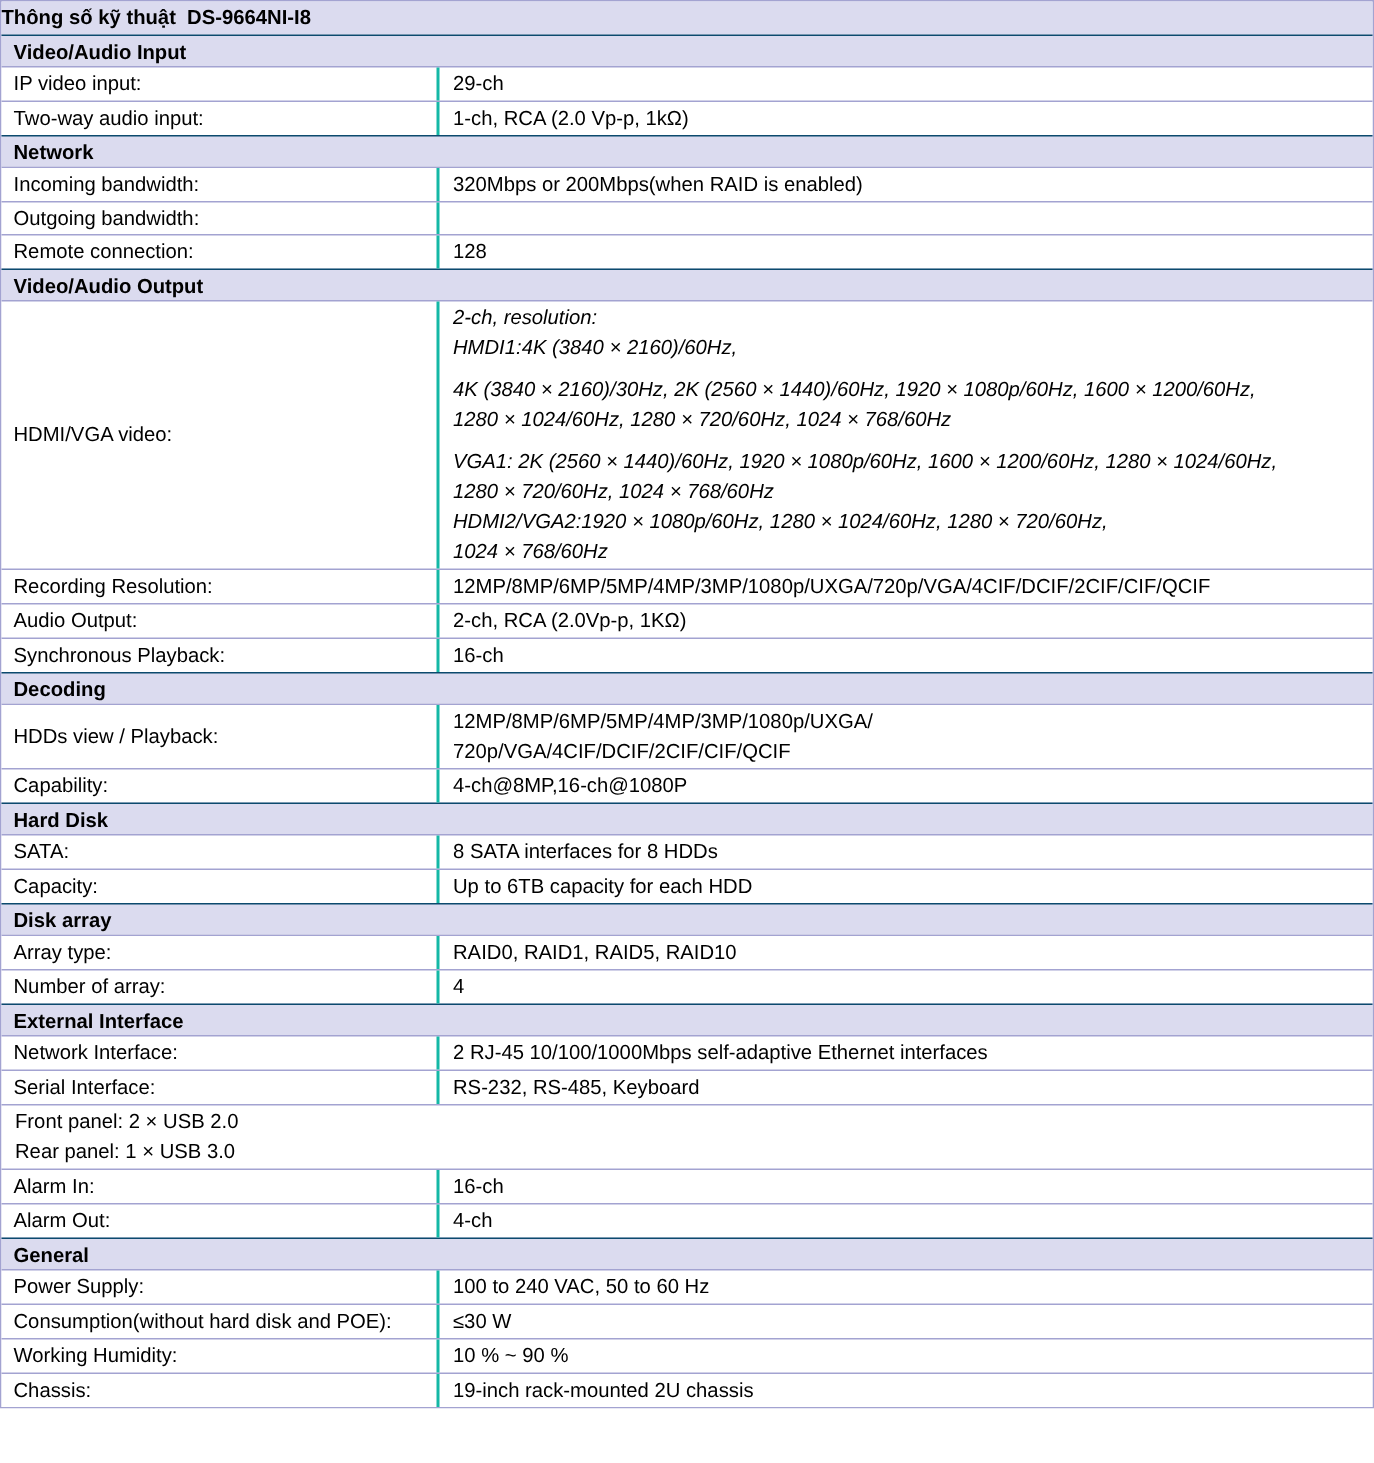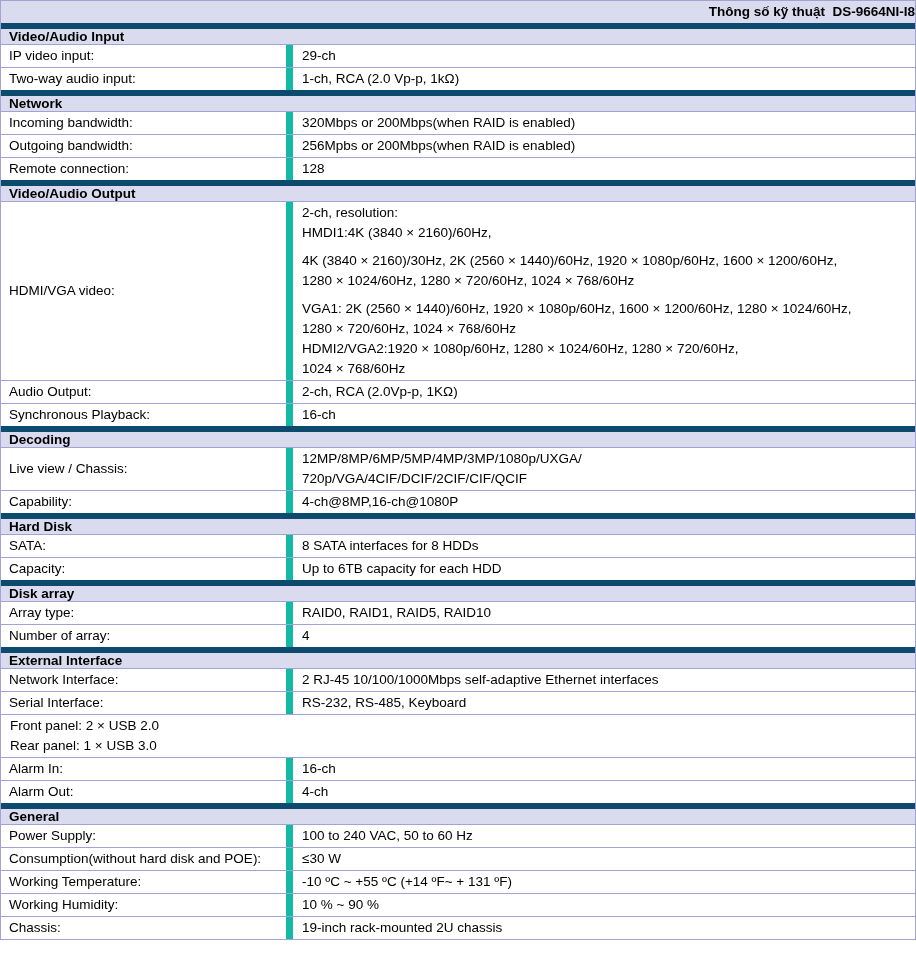--- a/index.html
+++ b/index.html
@@ -9,60 +9,61 @@
     font-size: 13.5px;
     color: #000000;
   }
   .page {
     width: 916px;
     border: 1px solid #a3a3d1;
   }
   .title-bar {
     background: #dbdbef;
     font-weight: bold;
-    text-align: right;
+    text-align: left;
     height: 22px;
     line-height: 22px;
     white-space: pre;
   }
   .section-row {
     background: #dbdbef;
     font-weight: bold;
     height: 21px;
     display: flex;
     align-items: center;
     padding: 0 8px;
-    border-top: 6px solid #0c4a6e;
+    border-top: 1px solid #0c4a6e;
   }
   .spec-row {
     display: grid;
     grid-template-columns: 292px 1fr;
     border-top: 1px solid #a3a3d1;
     background: #ffffff;
   }
   .cell {
     min-height: 21px;
     line-height: 20px;
   }
   .label-cell {
-    border-right: 7px solid #14b8a6;
+    border-right: 2px solid #14b8a6;
     padding: 0 8px;
     display: flex;
     align-items: center;
   }
   .value-cell {
     padding: 1px 9px;
     display: flex;
     flex-direction: column;
     justify-content: center;
     white-space: pre-line;
   }
   .value-line {
     line-height: 20px;
     white-space: pre;
+    font-style: italic;
   }
   .value-line.spacer {
     height: 8px;
     line-height: 8px;
   }
 </style>
 </head>
 <body>
 
 <div class="page">
@@ -77,42 +78,45 @@
         <div class="cell label-cell">Two-way audio input:</div>
         <div class="cell value-cell">1-ch, RCA (2.0 Vp-p, 1kΩ)</div>
       </div>
       <div class="section-row">Network</div>
       <div class="spec-row">
         <div class="cell label-cell">Incoming bandwidth:</div>
         <div class="cell value-cell">320Mbps or 200Mbps(when RAID is enabled)</div>
       </div>
       <div class="spec-row">
         <div class="cell label-cell">Outgoing bandwidth:</div>
-        <div class="cell value-cell">256Mpbs or 200Mbps(when RAID is enabled)</div>
       </div>
       <div class="spec-row">
         <div class="cell label-cell">Remote connection:</div>
         <div class="cell value-cell">128</div>
       </div>
       <div class="section-row">Video/Audio Output</div>
       <div class="spec-row">
         <div class="cell label-cell">HDMI/VGA video:</div>
         <div class="cell value-cell"><div class="value-line">2-ch, resolution:</div><div class="value-line">HMDI1:4K (3840 × 2160)/60Hz,</div><div class="value-line spacer"></div><div class="value-line">4K (3840 × 2160)/30Hz, 2K (2560 × 1440)/60Hz, 1920 × 1080p/60Hz, 1600 × 1200/60Hz,</div><div class="value-line">1280 × 1024/60Hz, 1280 × 720/60Hz, 1024 × 768/60Hz</div><div class="value-line spacer"></div><div class="value-line">VGA1: 2K (2560 × 1440)/60Hz, 1920 × 1080p/60Hz, 1600 × 1200/60Hz, 1280 × 1024/60Hz,</div><div class="value-line">1280 × 720/60Hz, 1024 × 768/60Hz</div><div class="value-line">HDMI2/VGA2:1920 × 1080p/60Hz, 1280 × 1024/60Hz, 1280 × 720/60Hz,</div><div class="value-line">1024 × 768/60Hz</div></div>
       </div>
       <div class="spec-row">
+        <div class="cell label-cell">Recording Resolution:</div>
+        <div class="cell value-cell">12MP/8MP/6MP/5MP/4MP/3MP/1080p/UXGA/720p/VGA/4CIF/DCIF/2CIF/CIF/QCIF</div>
+      </div>
+      <div class="spec-row">
         <div class="cell label-cell">Audio Output:</div>
         <div class="cell value-cell">2-ch, RCA (2.0Vp-p, 1KΩ)</div>
       </div>
       <div class="spec-row">
         <div class="cell label-cell">Synchronous Playback:</div>
         <div class="cell value-cell">16-ch</div>
       </div>
       <div class="section-row">Decoding</div>
       <div class="spec-row">
-        <div class="cell label-cell">Live view / Chassis:</div>
+        <div class="cell label-cell">HDDs view / Playback:</div>
         <div class="cell value-cell">12MP/8MP/6MP/5MP/4MP/3MP/1080p/UXGA/
 720p/VGA/4CIF/DCIF/2CIF/CIF/QCIF</div>
       </div>
       <div class="spec-row">
         <div class="cell label-cell">Capability:</div>
         <div class="cell value-cell">4-ch@8MP,16-ch@1080P</div>
       </div>
       <div class="section-row">Hard Disk</div>
       <div class="spec-row">
         <div class="cell label-cell">SATA:</div>
@@ -155,24 +159,20 @@
       <div class="section-row">General</div>
       <div class="spec-row">
         <div class="cell label-cell">Power Supply:</div>
         <div class="cell value-cell">100 to 240 VAC, 50 to 60 Hz</div>
       </div>
       <div class="spec-row">
         <div class="cell label-cell">Consumption(without hard disk and POE):</div>
         <div class="cell value-cell">≤30 W</div>
       </div>
       <div class="spec-row">
-        <div class="cell label-cell">Working Temperature:</div>
-        <div class="cell value-cell">-10 ºC ~ +55 ºC (+14 ºF~ + 131 ºF)</div>
-      </div>
-      <div class="spec-row">
         <div class="cell label-cell">Working Humidity:</div>
         <div class="cell value-cell">10 % ~ 90 %</div>
       </div>
       <div class="spec-row">
         <div class="cell label-cell">Chassis:</div>
         <div class="cell value-cell">19-inch rack-mounted 2U chassis</div>
       </div>
     </div>
 </div>
 

